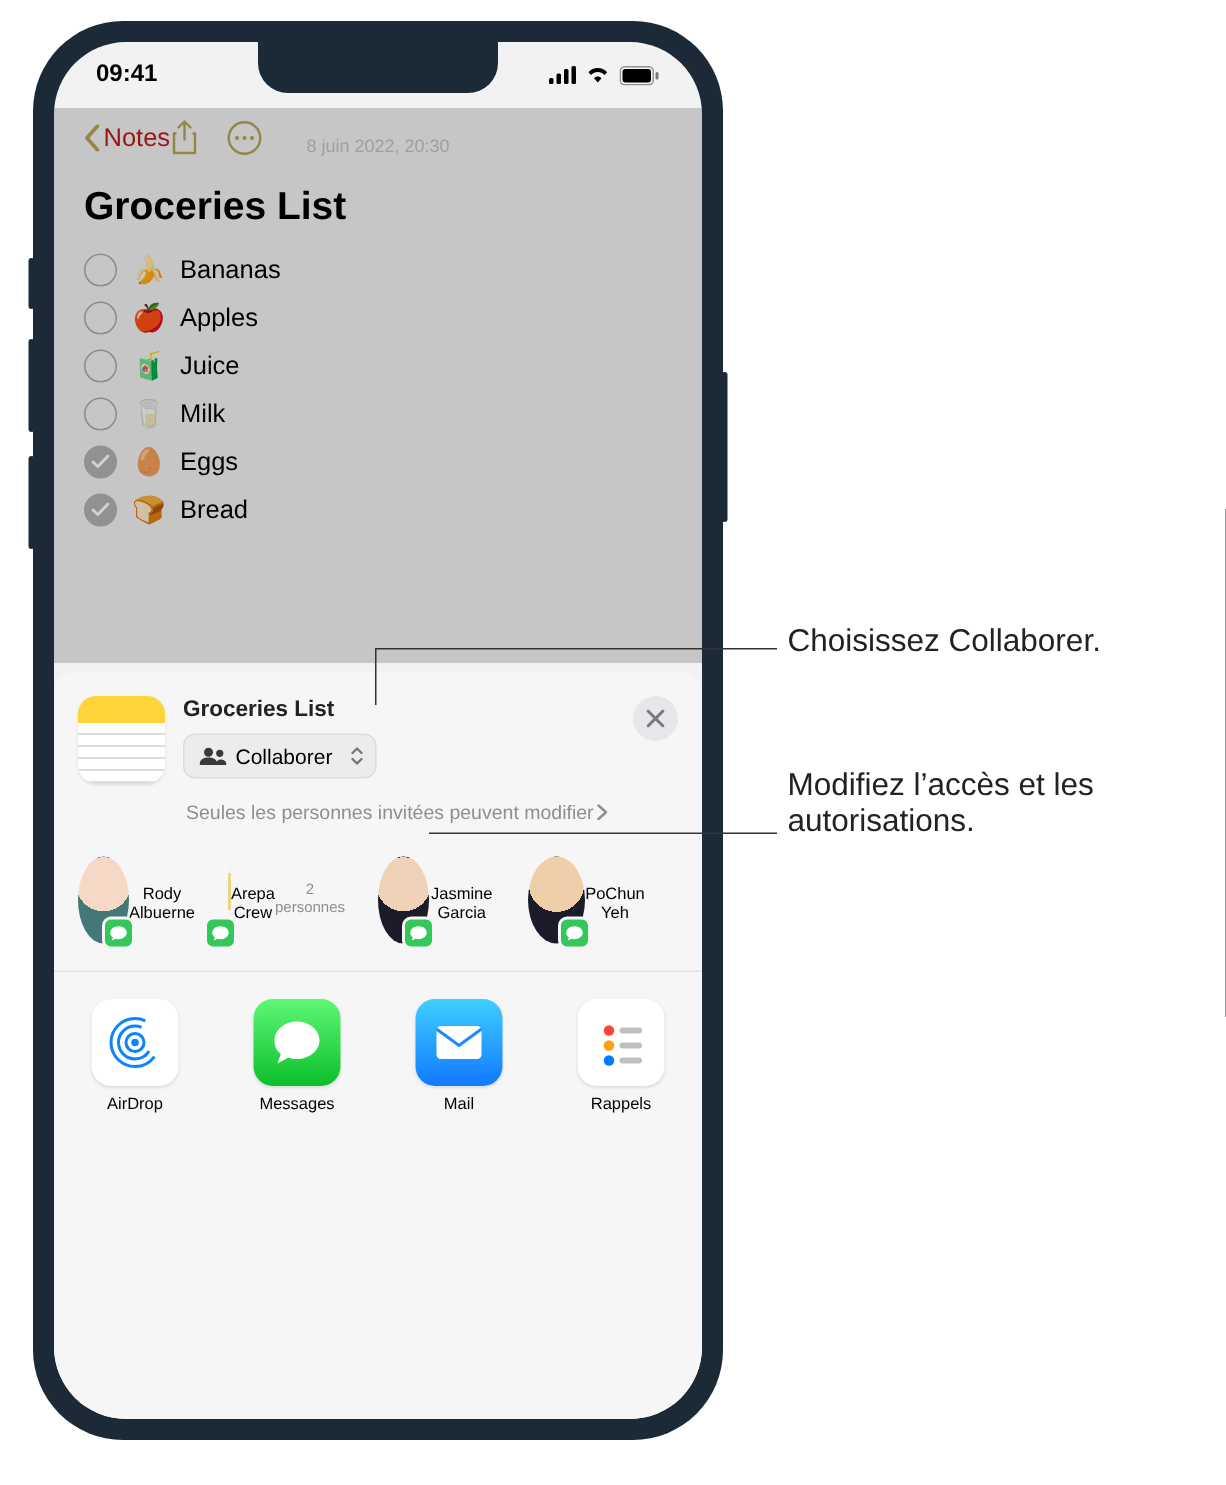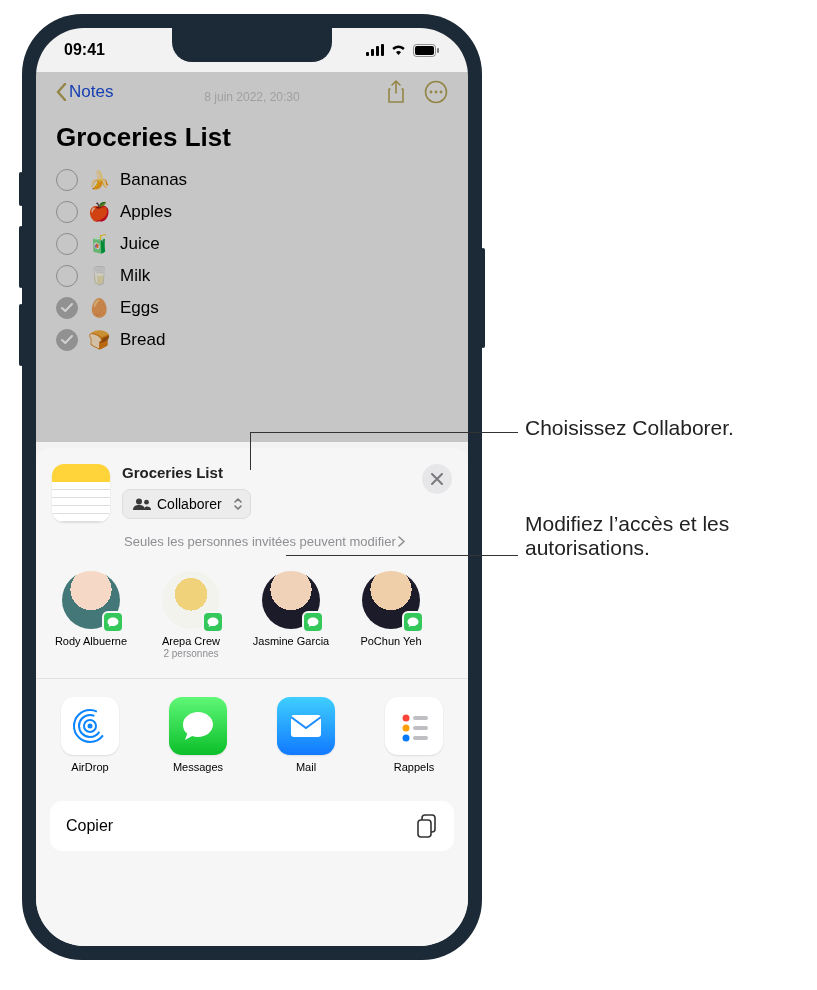--- a/index.html
+++ b/index.html
@@ -43,21 +43,21 @@
   .status-right { display:flex; align-items:center; gap:6px; }
 
   .dimmed {
     position:relative; height:370px;
     padding: 0 20px;
     pointer-events:none;
   }
   .dimmed::after {
     content:""; position:absolute; inset:0; background:rgba(0,0,0,0.18);
   }
-  .nav { display:flex; justify-content:space-between; align-items:center; height:40px; color:#1d4ed8; }
+  .nav { display:flex; align-items:center; height:40px; color:#b91c1c; }
   .nav-left { display:flex; align-items:center; gap:2px; font-size:17px; }
   .nav-right { display:flex; gap:18px; align-items:center; }
   .timestamp { text-align:center; font-size:12px; color:#c3c3c3; margin-top:-22px; }
   .note-title { font-size:26px; font-weight:700; margin-top:18px; }
   .checklist { margin-top:16px; display:flex; flex-direction:column; gap:10px; }
   .cl-row { display:flex; align-items:center; gap:10px; font-size:17px; }
   .circle { width:22px; height:22px; border-radius:50%; border:1.5px solid #aaa; flex:0 0 auto; display:flex; align-items:center; justify-content:center; }
   .circle.checked { background:#b1b1b1; border-color:#b1b1b1; }
   .emoji { font-size:18px; width:22px; text-align:center; }
 
@@ -89,21 +89,21 @@
     width:30px; height:30px; border-radius:15px; background:#e7e7e9; display:flex; align-items:center; justify-content:center;
     flex:0 0 auto;
   }
   .permission {
     font-size:13px; color:#8e8e93; padding:4px 16px 12px 88px; display:flex; align-items:center; gap:2px;
   }
 
   .contacts {
     display:flex; gap:22px; padding:10px 16px 18px; border-bottom:1px solid #e1e1e1;
   }
-  .contact { width:78px; display:flex; flex-direction:column; align-items:center; text-align:center; position:relative; }
+  .contact { width:78px; display:flex; flex-direction:row; align-items:center; text-align:center; position:relative; }
   .avatar { width:58px; height:58px; border-radius:50%; background:#ddd; position:relative; overflow:visible; }
   .avatar .badge { position:absolute; right:-4px; bottom:-4px; width:22px; height:22px; background:#34c759; border-radius:6px; border:2px solid #f6f6f6; display:flex; align-items:center; justify-content:center; }
   .contact-name { font-size:11px; line-height:13px; margin-top:6px; }
   .contact-sub { font-size:10px; color:#8e8e93; line-height:12px; }
   .face1 { background: radial-gradient(circle at 50% 32%, #f5d9c6 42%, #477 42%); }
   .face2 { background: radial-gradient(circle at 50% 40%, #efd279 36%, #f3f3ee 36%); }
   .face3 { background: radial-gradient(circle at 50% 32%, #f0d2b8 42%, #1b1b2a 42%); }
   .face4 { background: radial-gradient(circle at 50% 32%, #efcfa9 42%, #1b1b2a 42%); }
 
   .apps { display:flex; gap:32px; padding:18px 16px 22px; }
@@ -342,27 +342,20 @@
                 <circle cx="12" cy="22" r="3.5" fill="#ff9f0a"></circle>
                 <rect x="19" y="20" width="15" height="4" rx="2" fill="#bfbfc3"></rect>
                 <circle cx="12" cy="32" r="3.5" fill="#007aff"></circle>
                 <rect x="19" y="30" width="15" height="4" rx="2" fill="#bfbfc3"></rect>
               </svg>
             </div>
             <div class="app-name">Rappels</div>
           </div>
         </div>
 
-      <div class="action-row">
-        <span>Copier</span>
-        <svg width="22" height="24">
-            <rect x="6" y="1" width="13" height="17" rx="3" fill="none" stroke="#333" stroke-width="1.6"></rect>
-            <rect x="2" y="6" width="13" height="17" rx="3" fill="#fff" stroke="#333" stroke-width="1.6"></rect>
-          </svg>
-      </div>
     </div>
 
   </div>
 </div>
 
 <div class="leader l1"></div>
 <div class="leader l1v"></div>
 <div class="callout co1">Choisissez Collaborer.</div>
 <div class="leader l2"></div>
 <div class="callout co2">Modifiez l’accès et les autorisations.</div>

